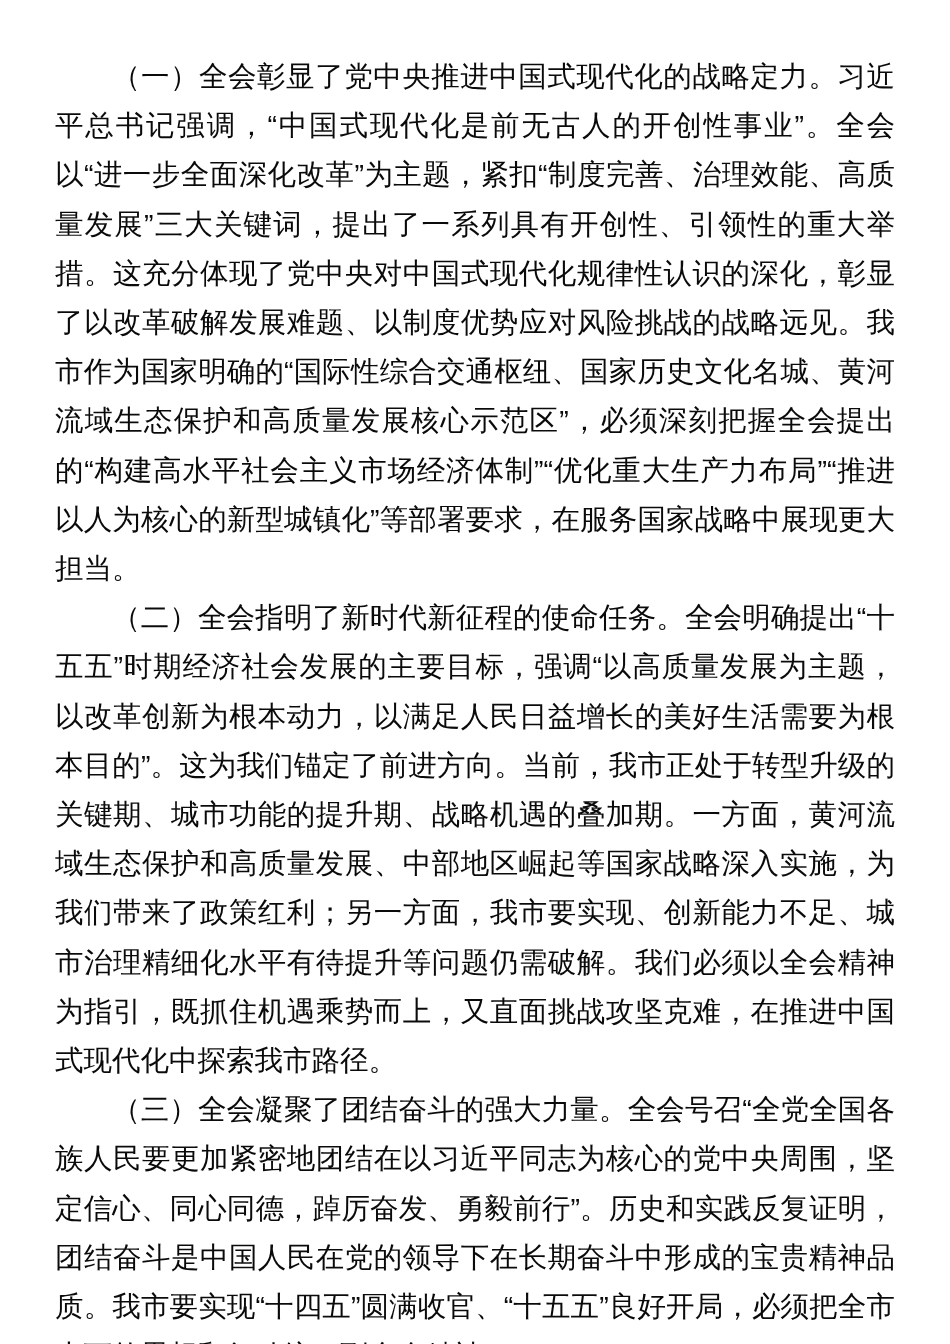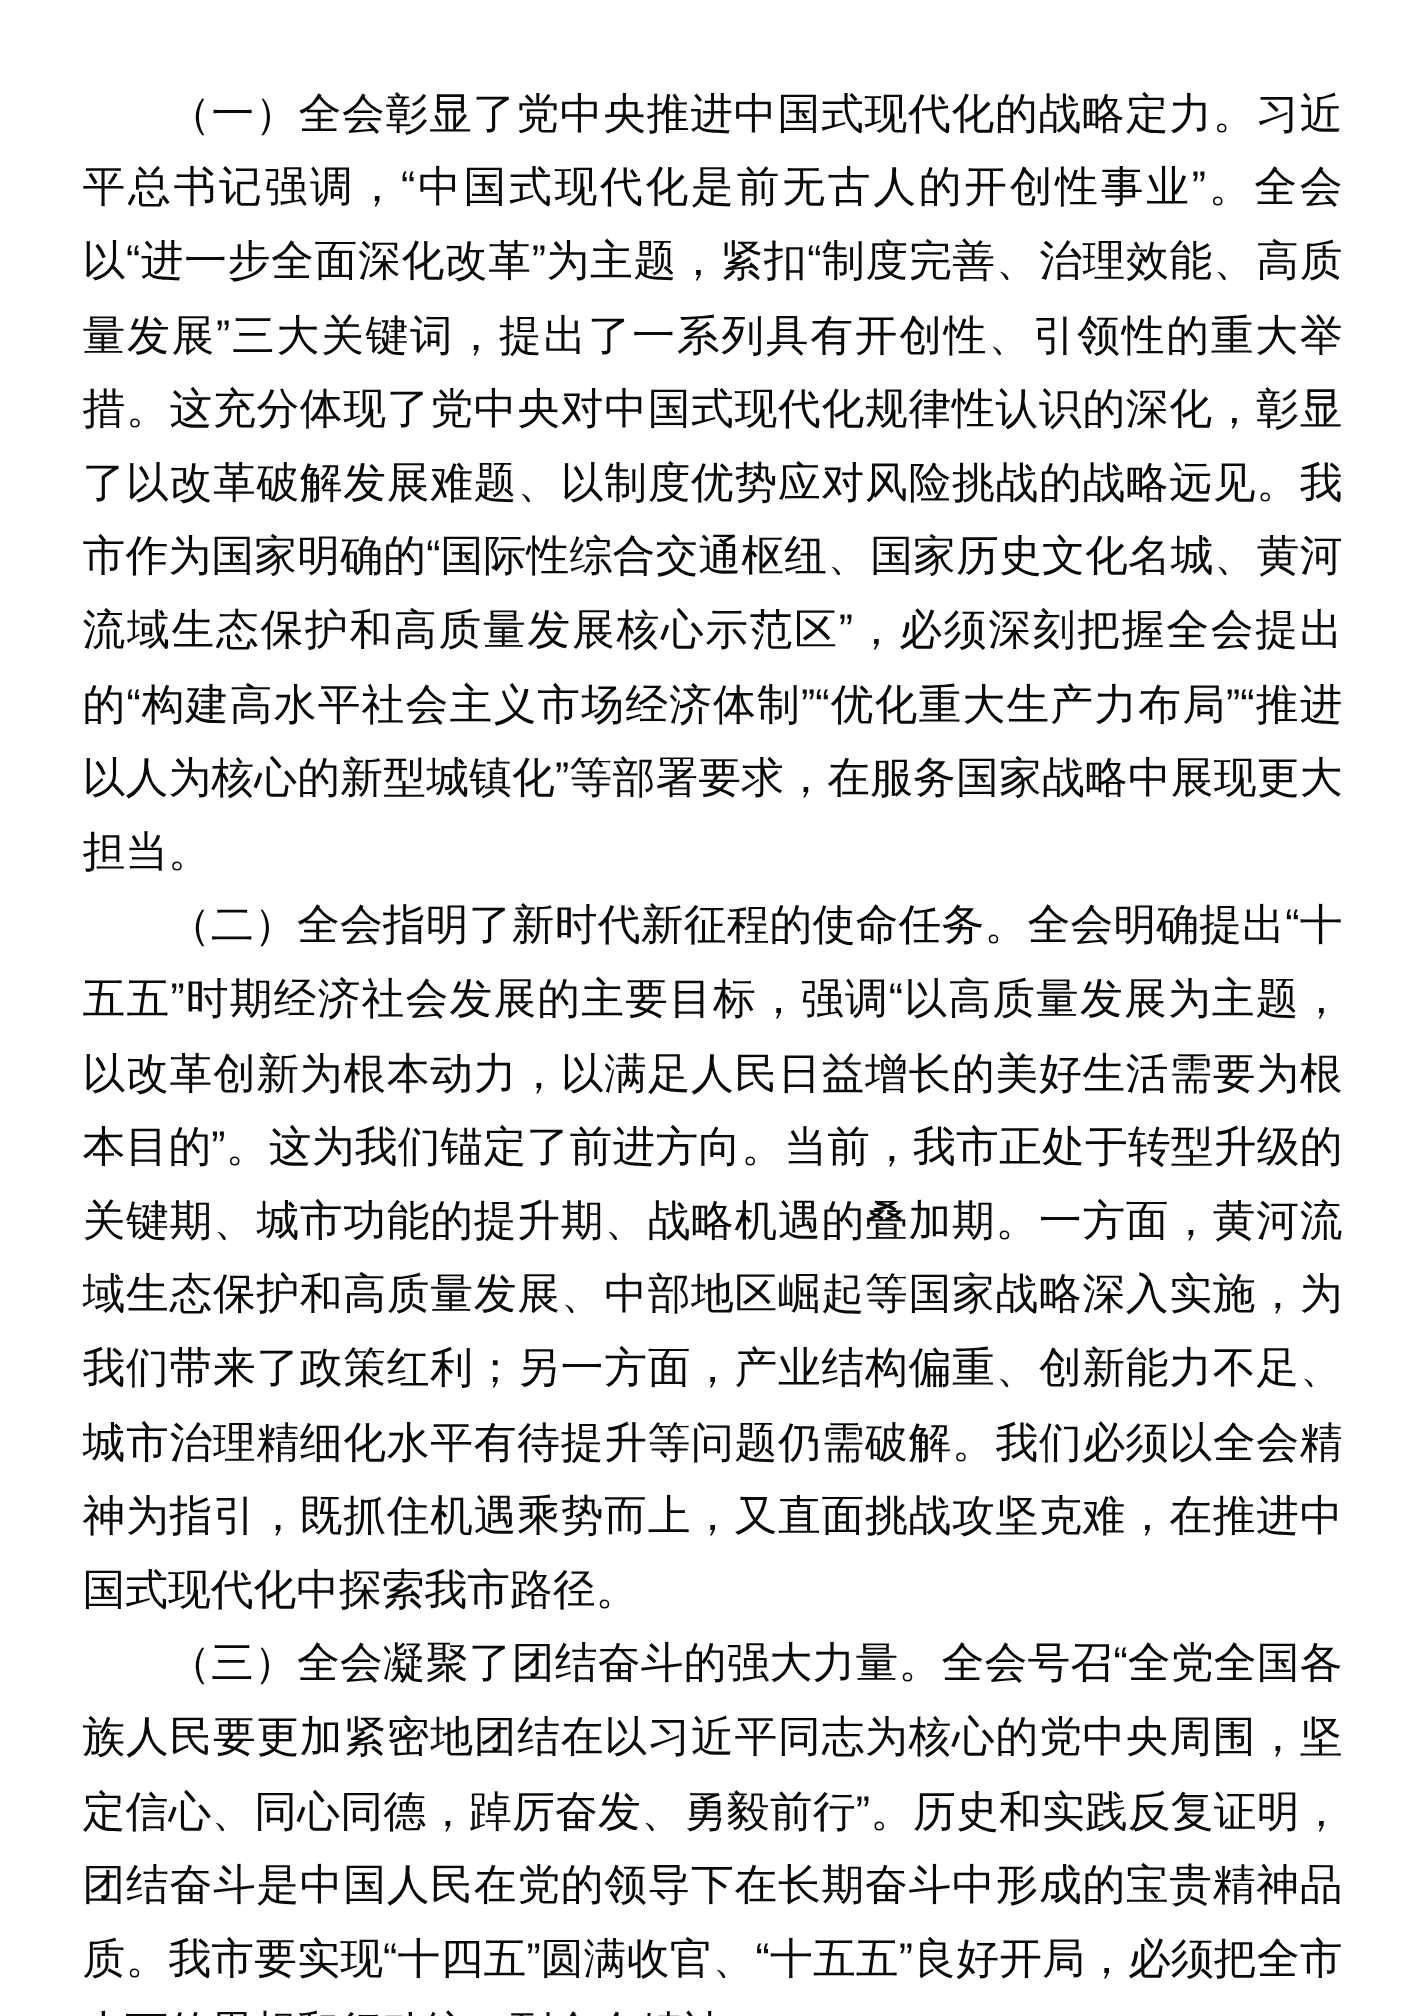--- a/index.html
+++ b/index.html
@@ -41,16 +41,16 @@
   .para + .para {
     margin-top: 0;
   }
 </style>
 </head>
 <body>
 
 <div class="page">
   <div class="doc-body">
     <p class="para">（一）全会彰显了党中央推进中国式现代化的战略定力。习近平总书记强调，“中国式现代化是前无古人的开创性事业”。全会以“进一步全面深化改革”为主题，紧扣“制度完善、治理效能、高质量发展”三大关键词，提出了一系列具有开创性、引领性的重大举措。这充分体现了党中央对中国式现代化规律性认识的深化，彰显了以改革破解发展难题、以制度优势应对风险挑战的战略远见。我市作为国家明确的“国际性综合交通枢纽、国家历史文化名城、黄河流域生态保护和高质量发展核心示范区”，必须深刻把握全会提出的“构建高水平社会主义市场经济体制”“优化重大生产力布局”“推进以人为核心的新型城镇化”等部署要求，在服务国家战略中展现更大担当。</p>
-    <p class="para">（二）全会指明了新时代新征程的使命任务。全会明确提出“十五五”时期经济社会发展的主要目标，强调“以高质量发展为主题，以改革创新为根本动力，以满足人民日益增长的美好生活需要为根本目的”。这为我们锚定了前进方向。当前，我市正处于转型升级的关键期、城市功能的提升期、战略机遇的叠加期。一方面，黄河流域生态保护和高质量发展、中部地区崛起等国家战略深入实施，为我们带来了政策红利；另一方面，产业结构偏重、创新能力不足、城市治理精细化水平有待提升等问题仍需破解。我们必须以全会精神为指引，既抓住机遇乘势而上，又直面挑战攻坚克难，在推进中国式现代化中探索我市路径。</p>
+    <p class="para">（二）全会指明了新时代新征程的使命任务。全会明确提出“十五五”时期经济社会发展的主要目标，强调“以高质量发展为主题，以改革创新为根本动力，以满足人民日益增长的美好生活需要为根本目的”。这为我们锚定了前进方向。当前，我市正处于转型升级的关键期、城市功能的提升期、战略机遇的叠加期。一方面，黄河流域生态保护和高质量发展、中部地区崛起等国家战略深入实施，为我们带来了政策红利；另一方面，我市要实现、创新能力不足、城市治理精细化水平有待提升等问题仍需破解。我们必须以全会精神为指引，既抓住机遇乘势而上，又直面挑战攻坚克难，在推进中国式现代化中探索我市路径。</p>
     <p class="para">（三）全会凝聚了团结奋斗的强大力量。全会号召“全党全国各族人民要更加紧密地团结在以习近平同志为核心的党中央周围，坚定信心、同心同德，踔厉奋发、勇毅前行”。历史和实践反复证明，团结奋斗是中国人民在党的领导下在长期奋斗中形成的宝贵精神品质。我市要实现“十四五”圆满收官、“十五五”良好开局，必须把全市上下的思想和行动统一到全会精神</p>
   </div>
 </div>
 
 </body></html>

